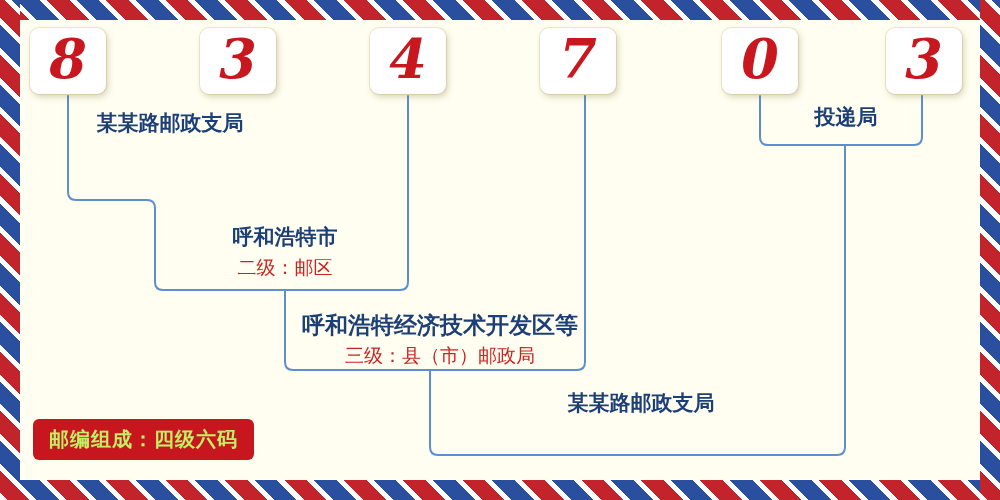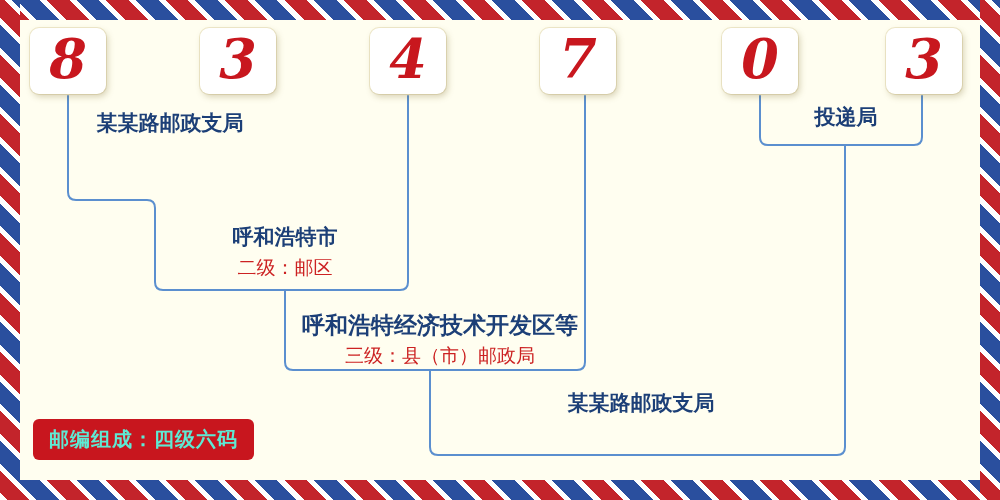--- a/index.html
+++ b/index.html
@@ -68,21 +68,21 @@
   #level-2{left:185px;top:224px;width:200px;}
   #level-3{left:290px;top:312px;width:300px;}
   #level-3 .level-name{font-size:23px;}
   #level-4{left:491px;top:390px;width:300px;}
   #level-5{left:770px;top:104px;width:152px;}
 
   
   #composition-badge{
     position:absolute;left:33px;top:419px;
     background:var(--badge_bg,#c8161e);
-    color:#5eead4;font-weight:bold;font-size:20px;
+    color:#bef264;font-weight:bold;font-size:20px;
     padding:7px 16px;border-radius:6px;
     letter-spacing:1px;
   }
 </style>
 </head>
 <body>
 
 <div id="stage">
 
   <div class="stripe stripe-top"></div>

